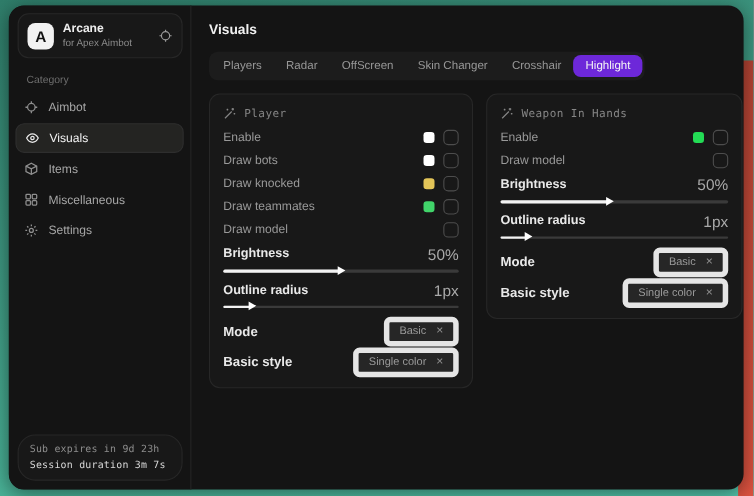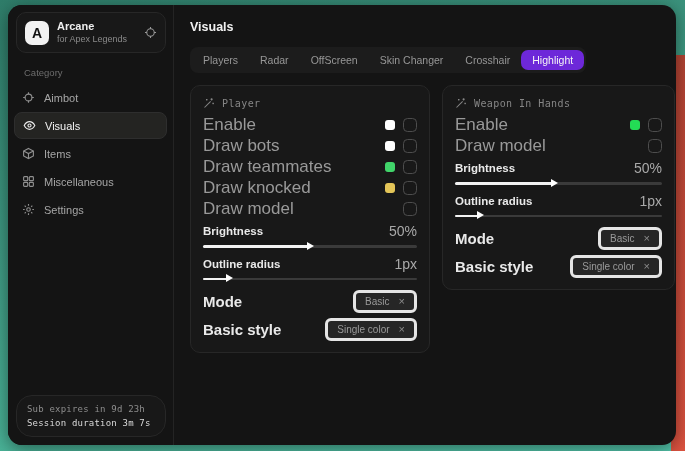--- a/index.html
+++ b/index.html
@@ -47,52 +47,52 @@
   .tab{padding:0 11px;font-size:10.5px;color:#979797;height:20px;display:flex;align-items:center;
     border-radius:7px;white-space:nowrap;}
   .tab.sel{background:#6d28d9;color:#f5f5f5;}
   .panels{display:flex;gap:12px;margin-top:12px;align-items:flex-start;}
   .card{background:#181818;border:1px solid #272727;border-radius:10px;padding:11px 12px 10px;}
   .card.p0{width:214px;}
   .card.p1{width:207px;}
   .card-hd{display:flex;align-items:center;gap:7px;color:#868686;
     font-family:"DejaVu Sans Mono", monospace;font-size:10px;letter-spacing:.4px;margin-bottom:5px;}
   .row{display:flex;justify-content:space-between;align-items:center;height:21px;}
-  .row .lbl{font-size:17px;color:#999999;text-align:center;}
+  .row .lbl{font-size:11px;color:#999999;text-align:center;}
   .ctrls{display:flex;align-items:center;gap:8px;}
   .swatch{width:10px;height:10px;border-radius:3px;display:inline-block;}
   .cbx{width:12px;height:12px;border:1.5px solid #4d4d4d;border-radius:4.5px;display:inline-block;background:transparent;}
   .sliderblk{margin:4px 0 8px;}
   .sliderblk .top{display:flex;justify-content:space-between;align-items:center;height:16px;gap:25px;}
   .sliderblk .top .lbl{font-size:11.5px;font-weight:bold;color:#e9e9e9;}
   .sliderblk .top .val{font-size:14px;color:#a9a9a9;}
   .track{position:relative;height:2.5px;background:#3a3a3a;border-radius:2px;margin-top:6px;}
   .fill{position:absolute;left:0;top:0;bottom:0;background:#f2f2f2;border-radius:2px;}
   .thumb{position:absolute;top:-3.5px;width:0;height:0;margin-left:-3px;
     border-top:4.5px solid transparent;border-bottom:4.5px solid transparent;border-left:7.5px solid #ffffff;}
   .chiprow{display:flex;justify-content:space-between;align-items:center;height:26px;margin-top:2px;}
-  .chiprow .lbl{font-size:15px;font-weight:bold;color:#e9e9e9;}
-  .chip{display:inline-flex;align-items:center;gap:9px;background:#262626;border:3px solid #e5e5e5;
+  .chiprow .lbl{font-size:12px;font-weight:bold;color:#e9e9e9;}
+  .chip{display:inline-flex;align-items:center;gap:9px;background:#262626;border:5px solid #e5e5e5;
     border-radius:6px;padding:3px 9px;font-size:10px;color:#9a9a9a;}
   .chip .x{color:#8d8d8d;font-size:11px;line-height:10px;}
   svg{display:block;}
 </style>
 </head>
 <body>
 
 <div class="bg-red"></div>
 
 <div class="window">
 
   <div class="sidebar">
     <div class="app-card">
       <div class="logo">A</div>
       <div class="app-meta">
         <div class="app-name">Arcane</div>
-        <div class="app-sub">for Apex Legends</div>
+        <div class="app-sub">for Apex Aimbot</div>
       </div>
       <span class="hdr-ico">
         <svg width="13" height="13" viewBox="0 0 16 16" fill="none" stroke="currentColor" stroke-width="1.3">
           <circle cx="8" cy="8" r="4.6"></circle>
           <line x1="8" y1="1.2" x2="8" y2="3.6"></line>
             <line x1="8" y1="12.4" x2="8" y2="14.8"></line>
           <line x1="1.2" y1="8" x2="3.6" y2="8"></line>
             <line x1="12.4" y1="8" x2="14.8" y2="8"></line>
         </svg>
       </span>
@@ -189,30 +189,30 @@
             </span>
           </div>
           <div class="row">
             <span class="lbl">Draw bots</span>
             <span class="ctrls">
               <span class="swatch" style="background: rgb(255, 255, 255);"></span>
               <span class="cbx"></span>
             </span>
           </div>
           <div class="row">
+            <span class="lbl">Draw knocked</span>
+            <span class="ctrls">
+              <span class="swatch" style="background: rgb(227, 197, 88);"></span>
+              <span class="cbx"></span>
+            </span>
+          </div>
+          <div class="row">
             <span class="lbl">Draw teammates</span>
             <span class="ctrls">
               <span class="swatch" style="background: rgb(65, 212, 106);"></span>
-              <span class="cbx"></span>
-            </span>
-          </div>
-          <div class="row">
-            <span class="lbl">Draw knocked</span>
-            <span class="ctrls">
-              <span class="swatch" style="background: rgb(227, 197, 88);"></span>
               <span class="cbx"></span>
             </span>
           </div>
           <div class="row">
             <span class="lbl">Draw model</span>
             <span class="ctrls">
               <span class="cbx"></span>
             </span>
           </div>
           <div class="sliderblk">

